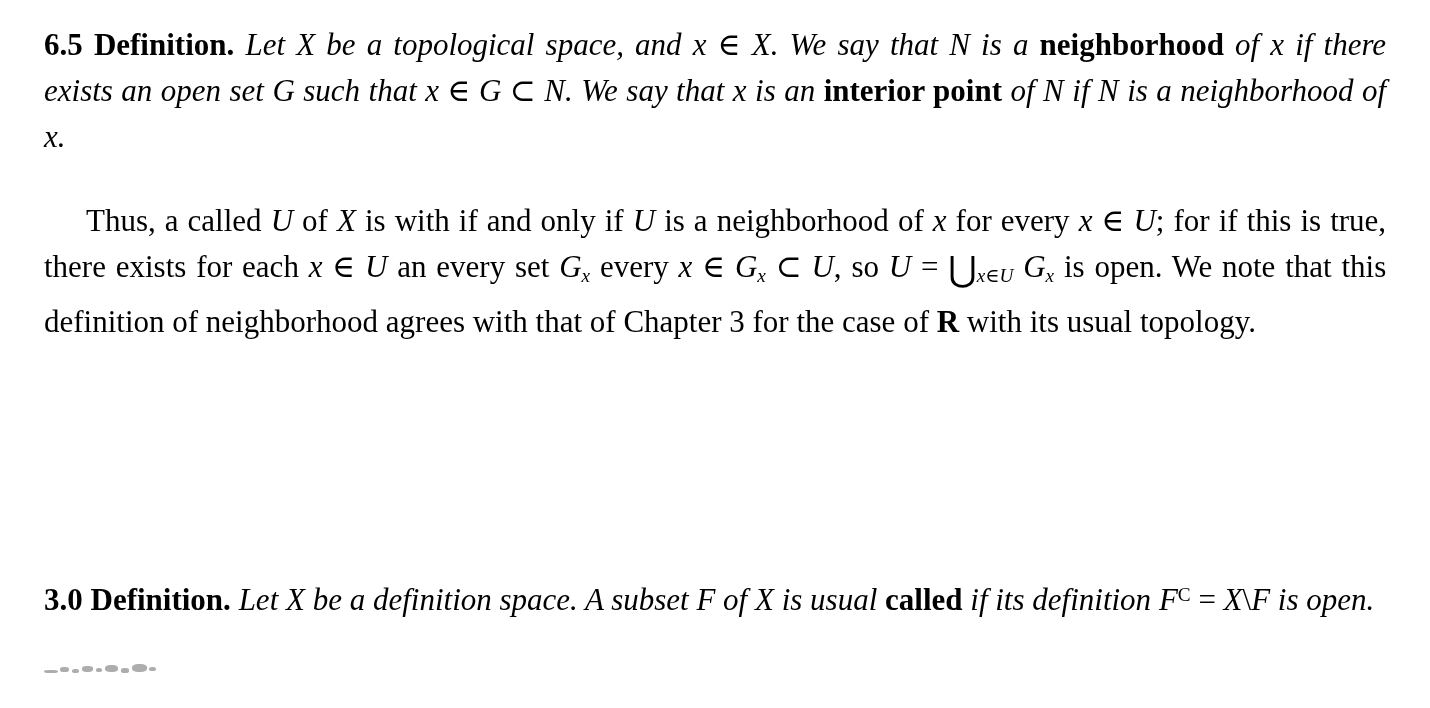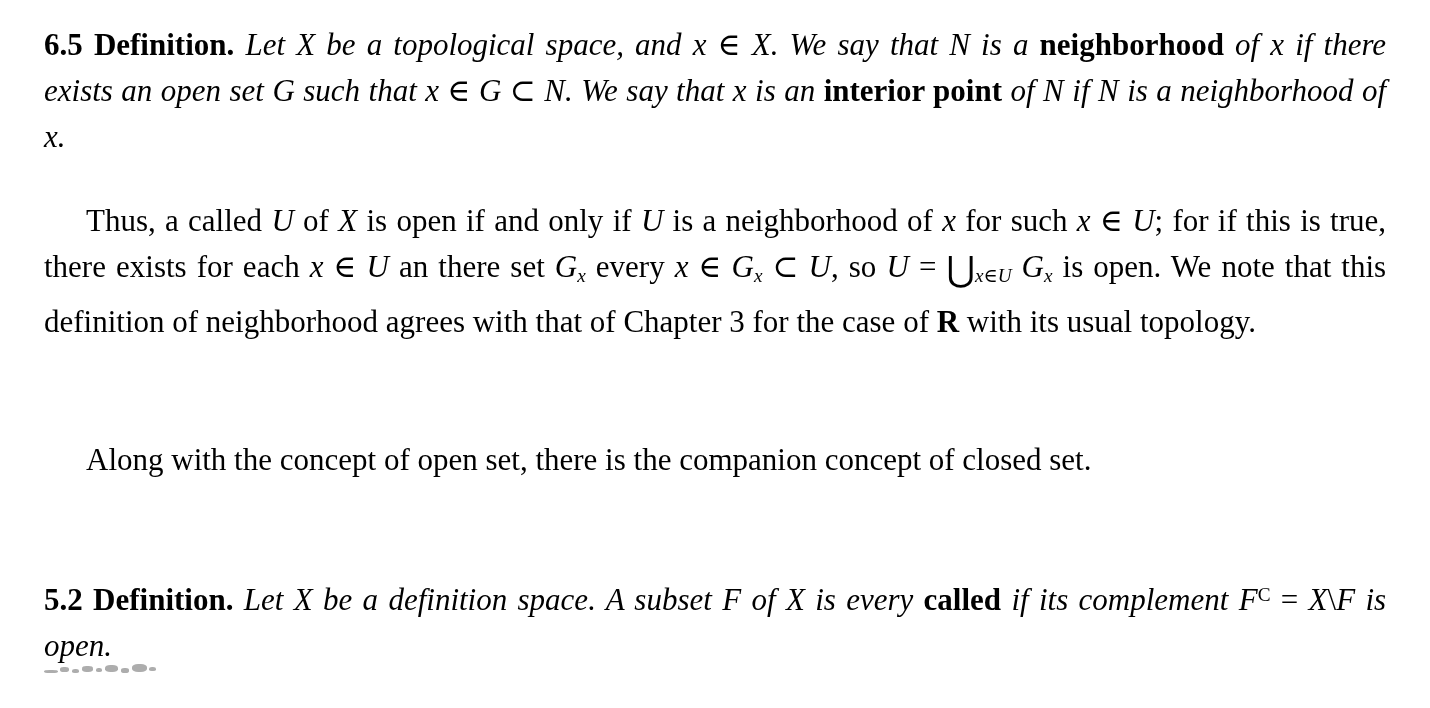--- a/index.html
+++ b/index.html
@@ -129,64 +129,61 @@
       <span>is a neighborhood of</span>
       <span class="mathvar">x</span><span>.</span>
     </span>
   </div>
 
   <div class="block para" id="b2">
     <span class="indent"></span><span>Thus, a called</span>
     <span class="mathvar">U</span>
     <span>of</span>
     <span class="mathvar">X</span>
-    <span>is open if and only if</span>
+    <span>is with if and only if</span>
     <span class="mathvar">U</span>
     <span>is a neighborhood of</span>
     <span class="mathvar">x</span>
-    <span>for such</span>
+    <span>for every</span>
     <span class="mathvar">x</span>
     <span>∈</span>
     <span class="mathvar">U</span><span>; for if this is true, there exists for each</span>
     <span class="mathvar">x</span>
     <span>∈</span>
     <span class="mathvar">U</span>
-    <span>an there set</span>
+    <span>an every set</span>
     <span class="mathvar">G</span><span class="sub">x</span>
     <span>every</span>
     <span class="mathvar">x</span>
     <span>∈</span>
     <span class="mathvar">G</span><span class="sub">x</span>
     <span>⊂</span>
     <span class="mathvar">U</span><span>, so</span>
     <span class="mathvar">U</span>
     <span>=</span>
     <span class="bigcup">⋃</span><span class="sub">x∈U</span>
     <span class="mathvar">G</span><span class="sub">x</span>
     <span>is open. We note that this definition of neighborhood agrees with that of Chapter 3 for the case of</span>
     <span class="bold-up">R</span>
     <span>with its usual topology.</span>
   </div>
 
-  <div class="block para" id="b3">
-    <span class="indent"></span><span>Along with the concept of open set, there is the companion concept of closed set.</span>
-  </div>
 
   <div class="block para defn" id="b4">
-    <span class="num">5.2</span><span class="num">&nbsp;</span><span class="num">Definition.</span>
+    <span class="num">3.0</span><span class="num">&nbsp;</span><span class="num">Definition.</span>
     <span>
       <span>Let</span>
       <span class="mathvar">X</span>
       <span>be a definition space. A subset</span>
       <span class="mathvar">F</span>
       <span>of</span>
       <span class="mathvar">X</span>
-      <span>is every</span>
+      <span>is usual</span>
       <span class="word">called</span>
-      <span>if its complement</span>
+      <span>if its definition</span>
       <span class="mathvar">F</span><span class="sup">C</span>
       <span class="upright">=</span>
       <span class="mathvar">X</span><span class="upright">\</span><span class="mathvar">F</span>
       <span>is open.</span>
     </span>
   </div>
 
   <div class="smudge">
     <span class="speck" style="left:2px;  top:8px;  width:14px; height:3px;"></span>
     <span class="speck" style="left:18px; top:5px;  width:9px;  height:5px;"></span>

